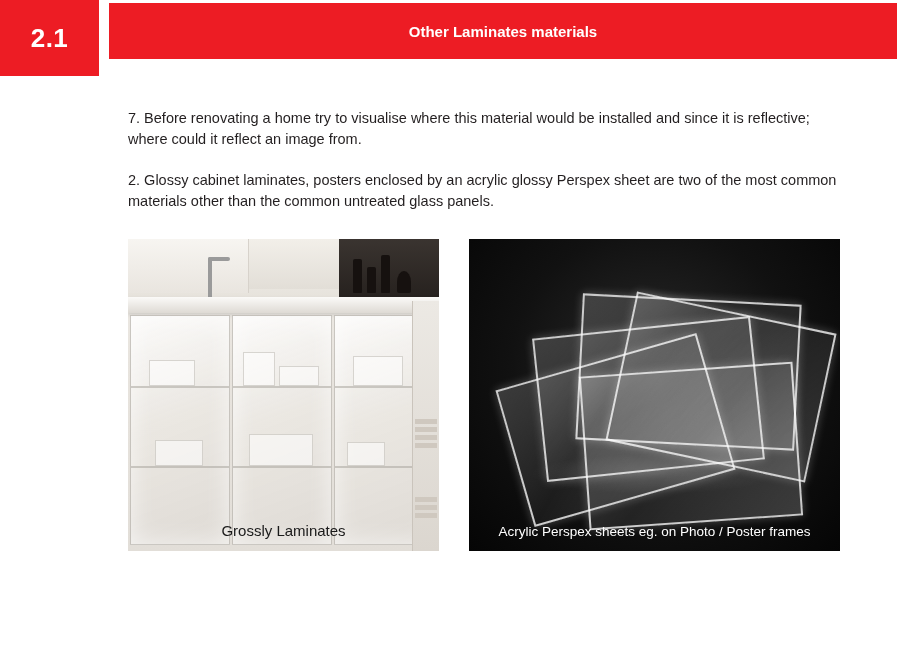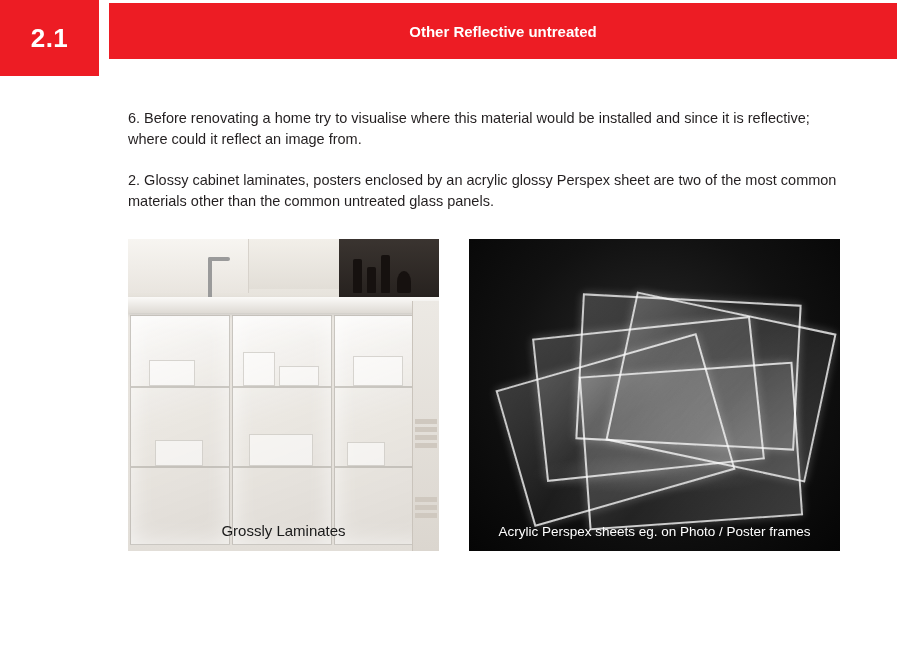--- a/index.html
+++ b/index.html
@@ -205,26 +205,26 @@
   }
 </style>
 </head>
 <body>
 
 <div class="header">
   <div class="slide-number-box">
     <span class="num">2.1</span>
   </div>
   <div class="header-bar">
-    <span class="title">Other Reflective untreated</span>
+    <span class="title">Other Laminates materials</span>
   </div>
 </div>
 
 <div class="body-text">
-  <p class="para">6. Before renovating a home try to visualise where this material would be installed and since it is reflective; where could it reflect an image from.</p>
+  <p class="para">7. Before renovating a home try to visualise where this material would be installed and since it is reflective; where could it reflect an image from.</p>
   <p class="para">2. Glossy cabinet laminates, posters enclosed  by an acrylic glossy Perspex sheet are two of the most common materials other than the common untreated glass panels.</p>
 </div>
 
 <div class="figures">
 
   <div class="figure figure-left">
     <div class="kitchen">
       <div class="k-top-wall"></div>
       <div class="k-top-cab-1"></div>
       <div class="k-top-cab-2"></div>

